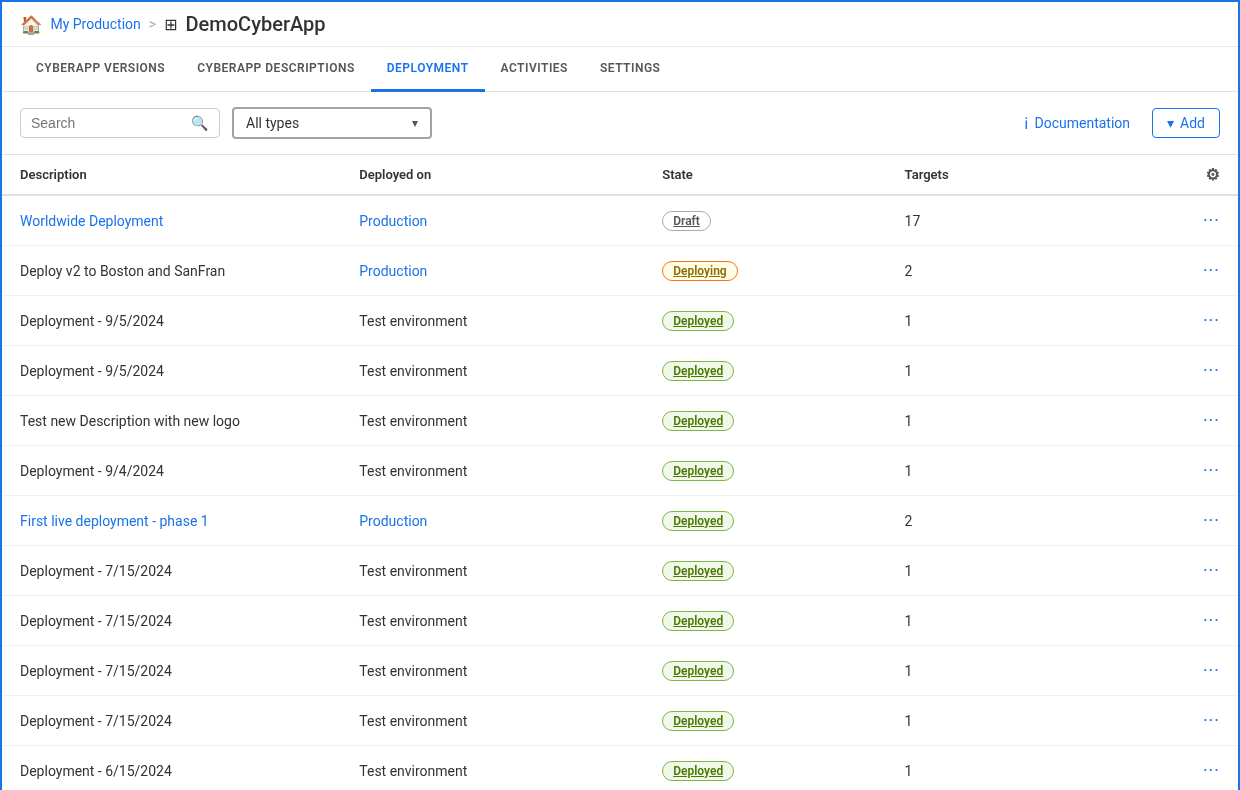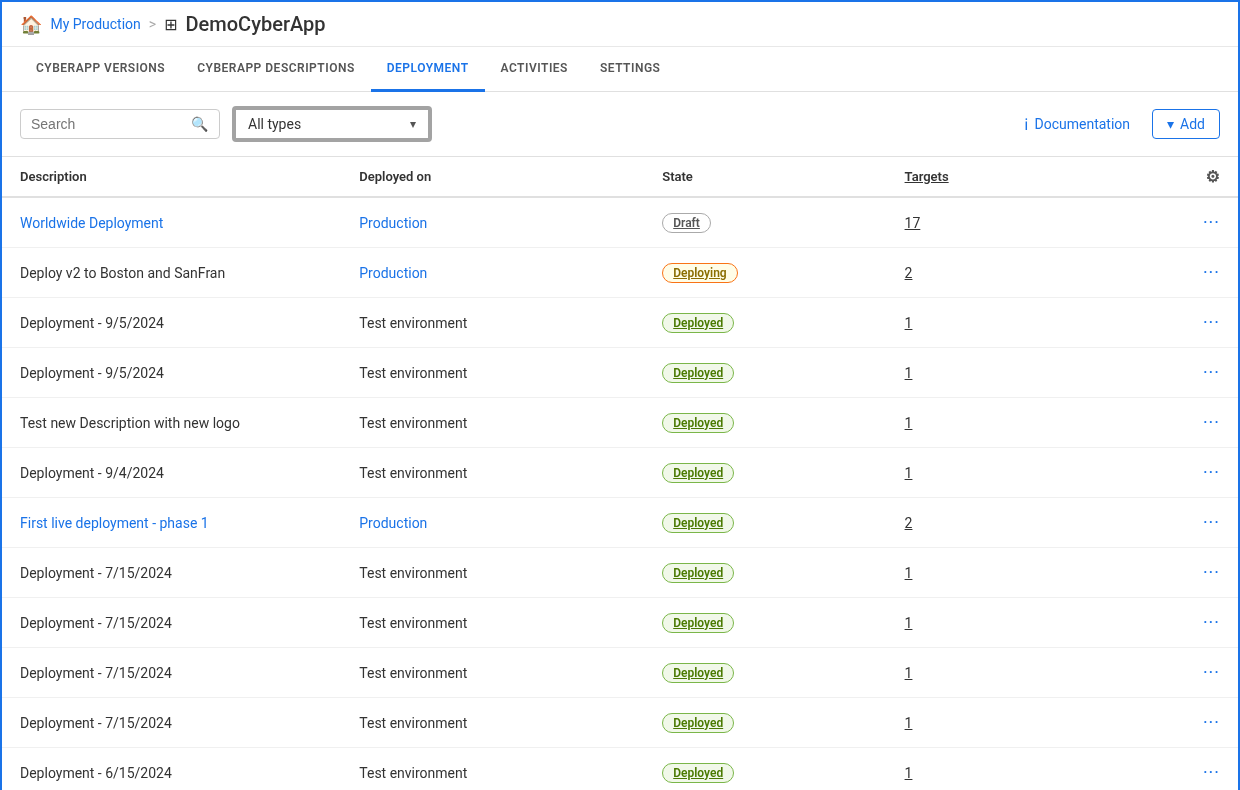--- a/index.html
+++ b/index.html
@@ -87,21 +87,21 @@
       font-size: 14px;
       color: #333;
       width: 100%;
       background: transparent;
     }
     .search-icon { color: #888; font-size: 14px; }
 
     .type-select {
       display: flex;
       align-items: center;
-      border: 4px solid #a3a3a3;
+      border: 2px solid #a3a3a3;
       border-radius: 4px;
       padding: 6px 12px;
       gap: 8px;
       width: 200px;
       background: #fff;
       cursor: pointer;
     }
     .type-select-label { flex: 1; font-size: 14px; color: #333; }
     .chevron-icon { color: #555; font-size: 12px; }
 
@@ -163,21 +163,21 @@
     }
     tbody td {
       padding: 14px 18px;
       font-size: 14px;
       vertical-align: middle;
     }
 
     .col-description { width: 280px; }
     .col-deployed { width: 250px; }
     .col-state { width: 200px; }
-    .col-targets { width: 220px; text-decoration: underline; }
+    .col-targets { width: 220px; }
     .col-actions { width: 70px; }
 
     .desc-link { color: #1a73e8; cursor: pointer; text-decoration: none; }
     .env-link { color: #1a73e8; cursor: pointer; text-decoration: none; }
 
     .badge {
       display: inline-block;
       padding: 2px 10px;
       border-radius: 12px;
       font-size: 12px;

